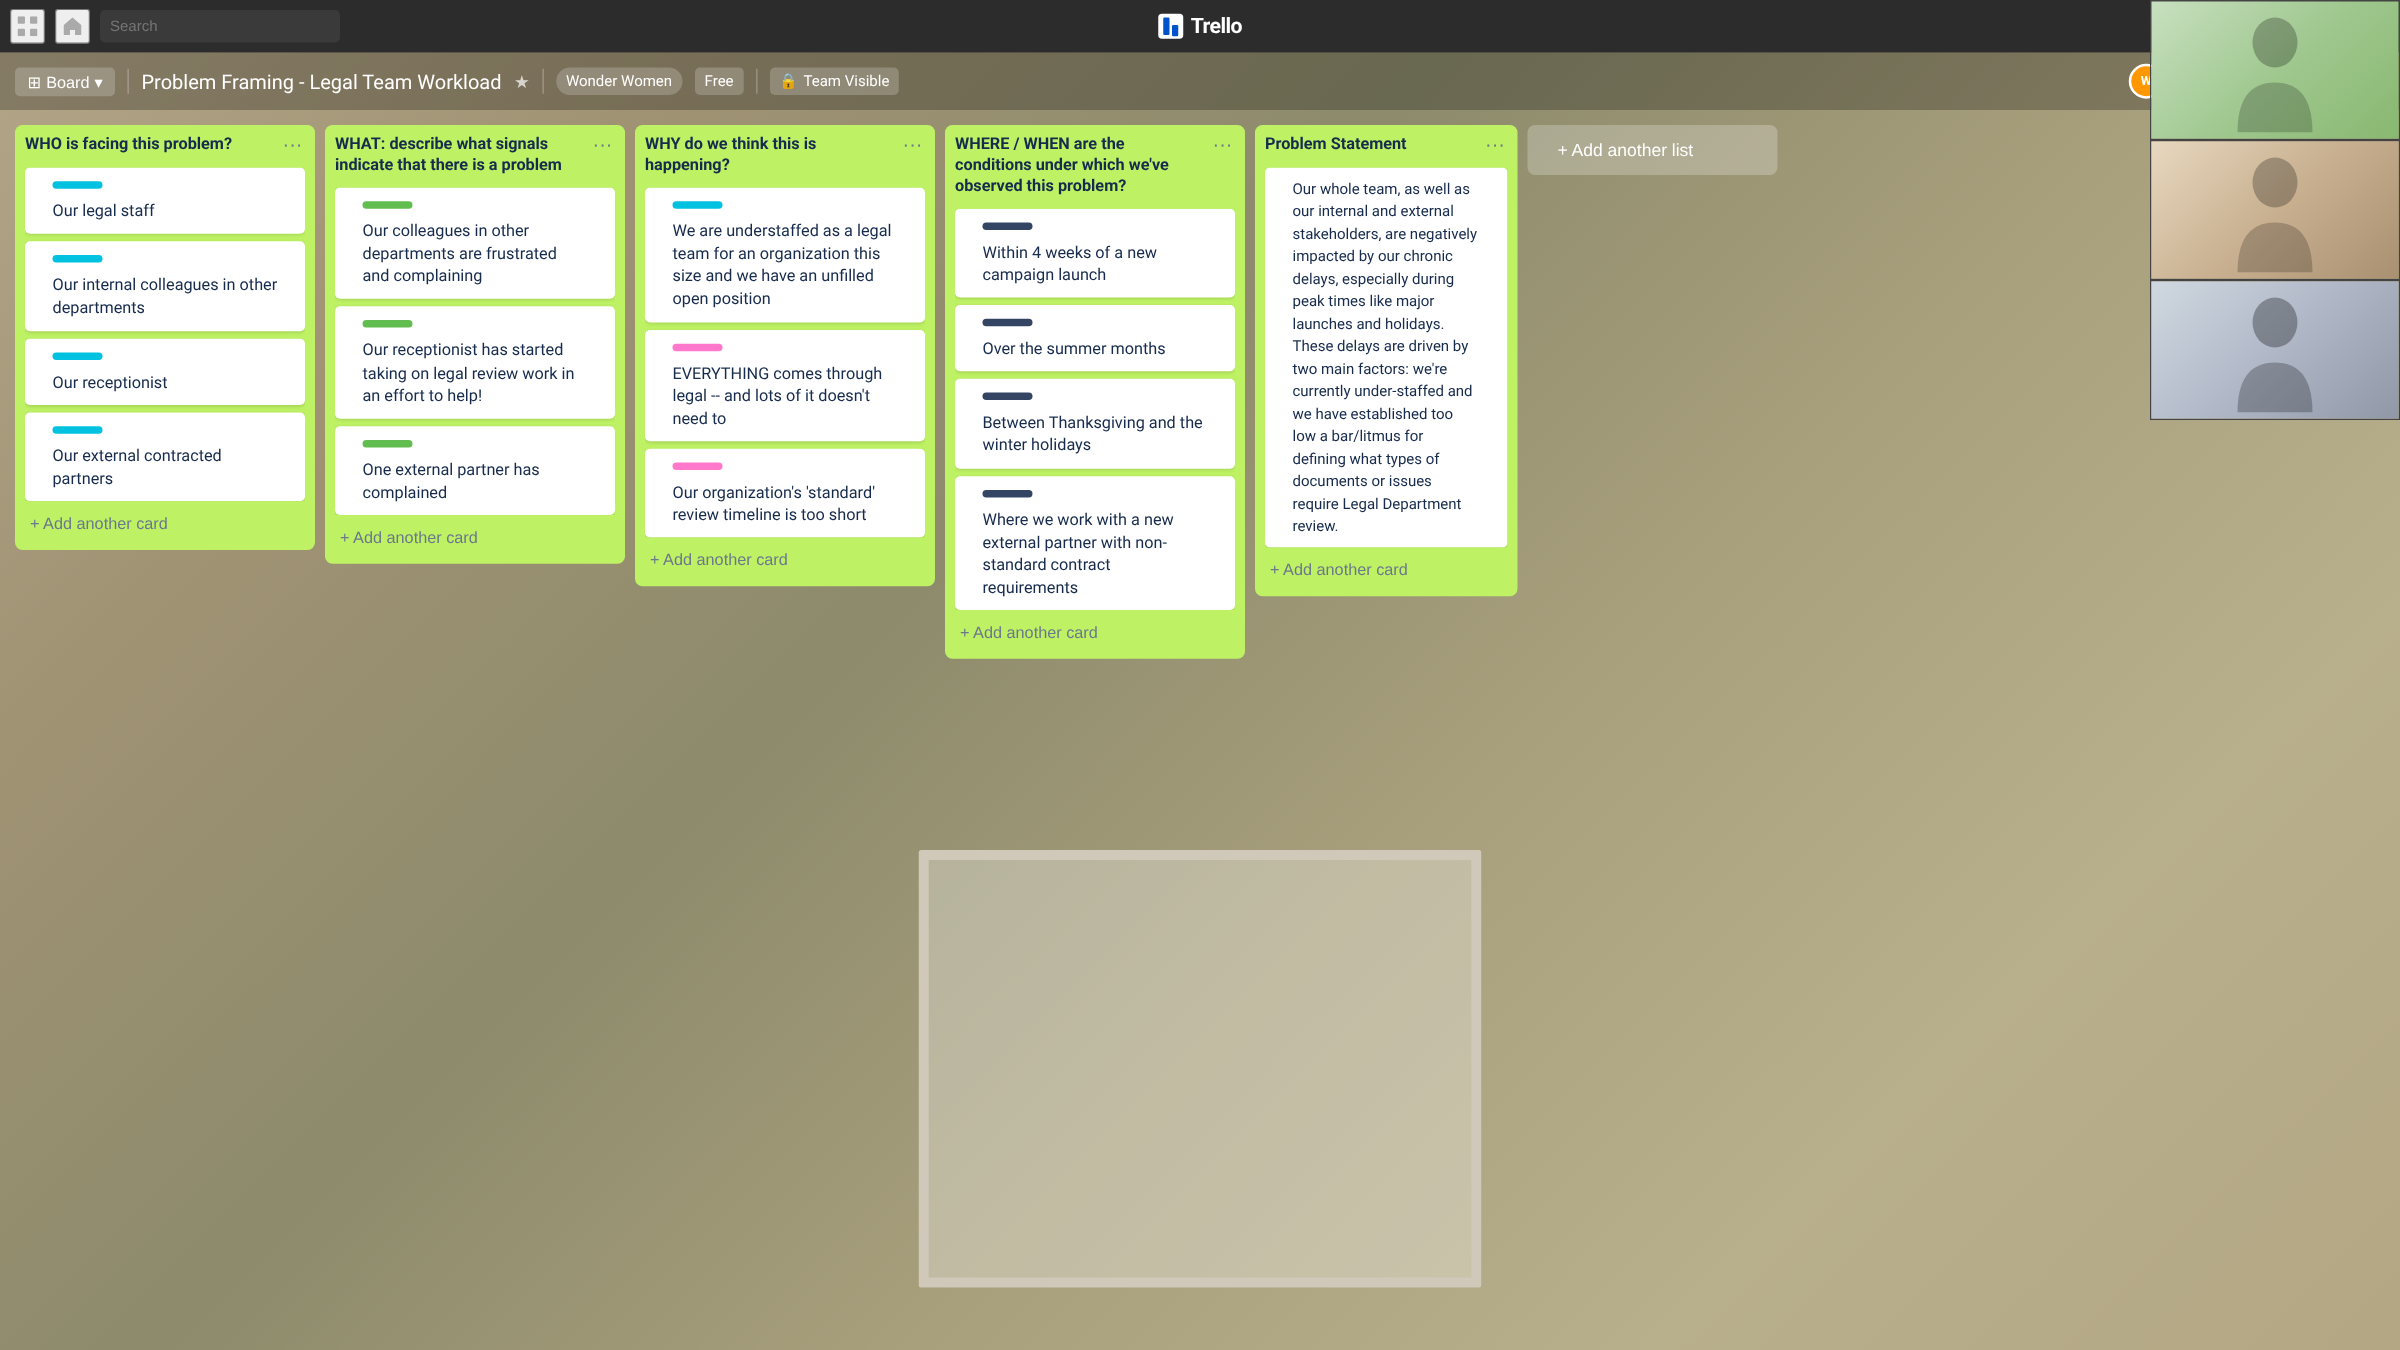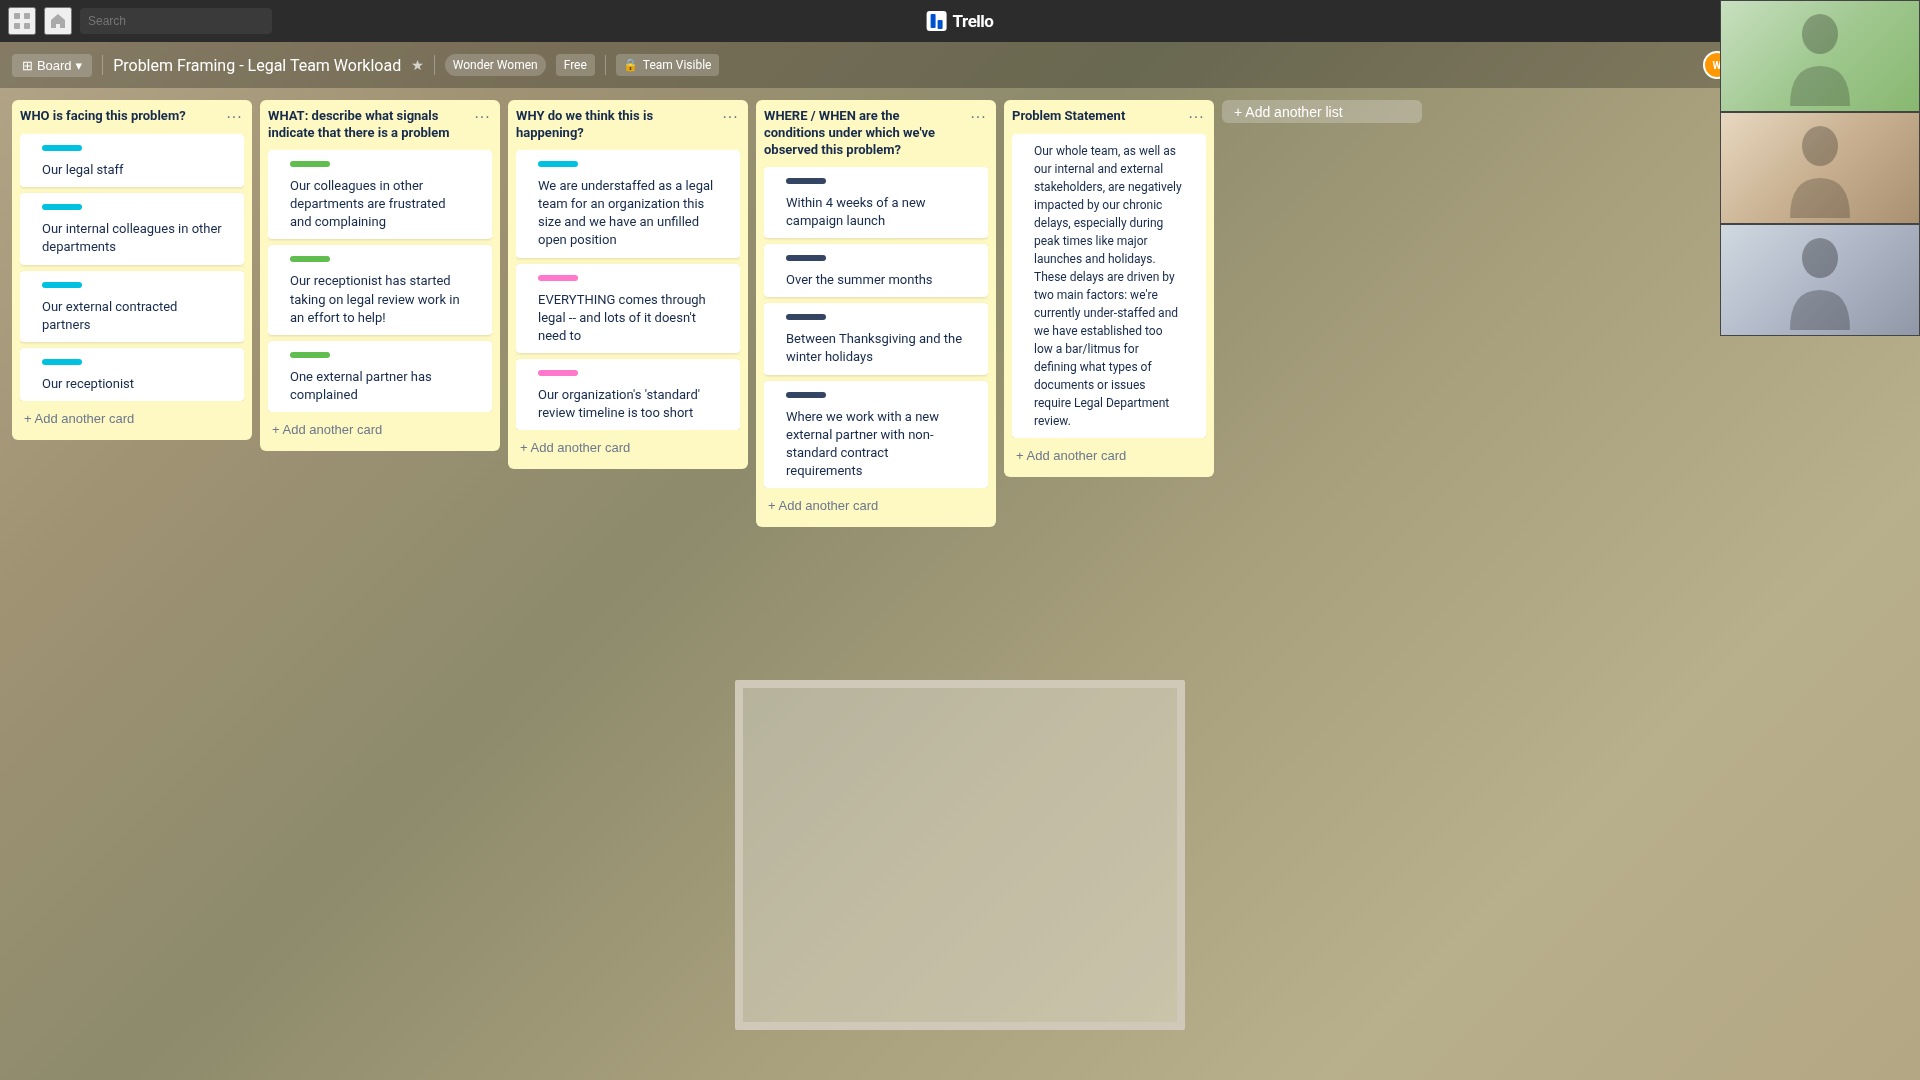--- a/index.html
+++ b/index.html
@@ -171,21 +171,21 @@
       display: flex;
       gap: 8px;
       align-items: flex-start;
       overflow-x: auto;
     }
 
     
     .column {
       width: 240px;
       min-width: 240px;
-      background: #fef9c3;
+      background: #bef264;
       border-radius: 6px;
       padding: 8px;
       max-height: calc(100% - 20px);
       display: flex;
       flex-direction: column;
     }
     .column-header {
       display: flex;
       align-items: flex-start;
       justify-content: space-between;
@@ -277,29 +277,29 @@
       color: #172b4d;
       line-height: 1.5;
     }
 
     
     .add-list-btn {
       width: 200px;
       min-width: 200px;
       background: rgba(255,255,255,0.24);
       border-radius: 6px;
-      padding: 10px 12px;
+      padding: 10px 24px;
       color: #fff;
       font-size: 14px;
       cursor: pointer;
       display: flex;
       align-items: center;
       gap: 4px;
       border: none;
-      height: 23px;
+      height: 40px;
       align-self: flex-start;
     }
 
     
     .video-panel {
       position: absolute;
       top: 0; right: 0;
       width: 200px;
       z-index: 20;
       display: flex;
@@ -421,26 +421,26 @@
         <div class="card-text">Our legal staff</div>
         <button class="card-archive-btn">≡</button>
       </div>
       <div class="card">
         <span class="card-label label-teal"></span>
         <div class="card-text">Our internal colleagues in other departments</div>
         <button class="card-archive-btn">≡</button>
       </div>
       <div class="card">
         <span class="card-label label-teal"></span>
+        <div class="card-text">Our receptionist</div>
+        <button class="card-archive-btn">≡</button>
+      </div>
+      <div class="card">
+        <span class="card-label label-teal"></span>
         <div class="card-text">Our external contracted partners</div>
-        <button class="card-archive-btn">≡</button>
-      </div>
-      <div class="card">
-        <span class="card-label label-teal"></span>
-        <div class="card-text">Our receptionist</div>
         <button class="card-archive-btn">≡</button>
       </div>
     </div>
     <button class="add-card-btn">+ Add another card</button>
   </div>
 
   <div class="column">
     <div class="column-header">
       <span class="column-title">WHAT: describe what signals indicate that there is a problem</span>
       <button class="column-menu-btn">···</button>

